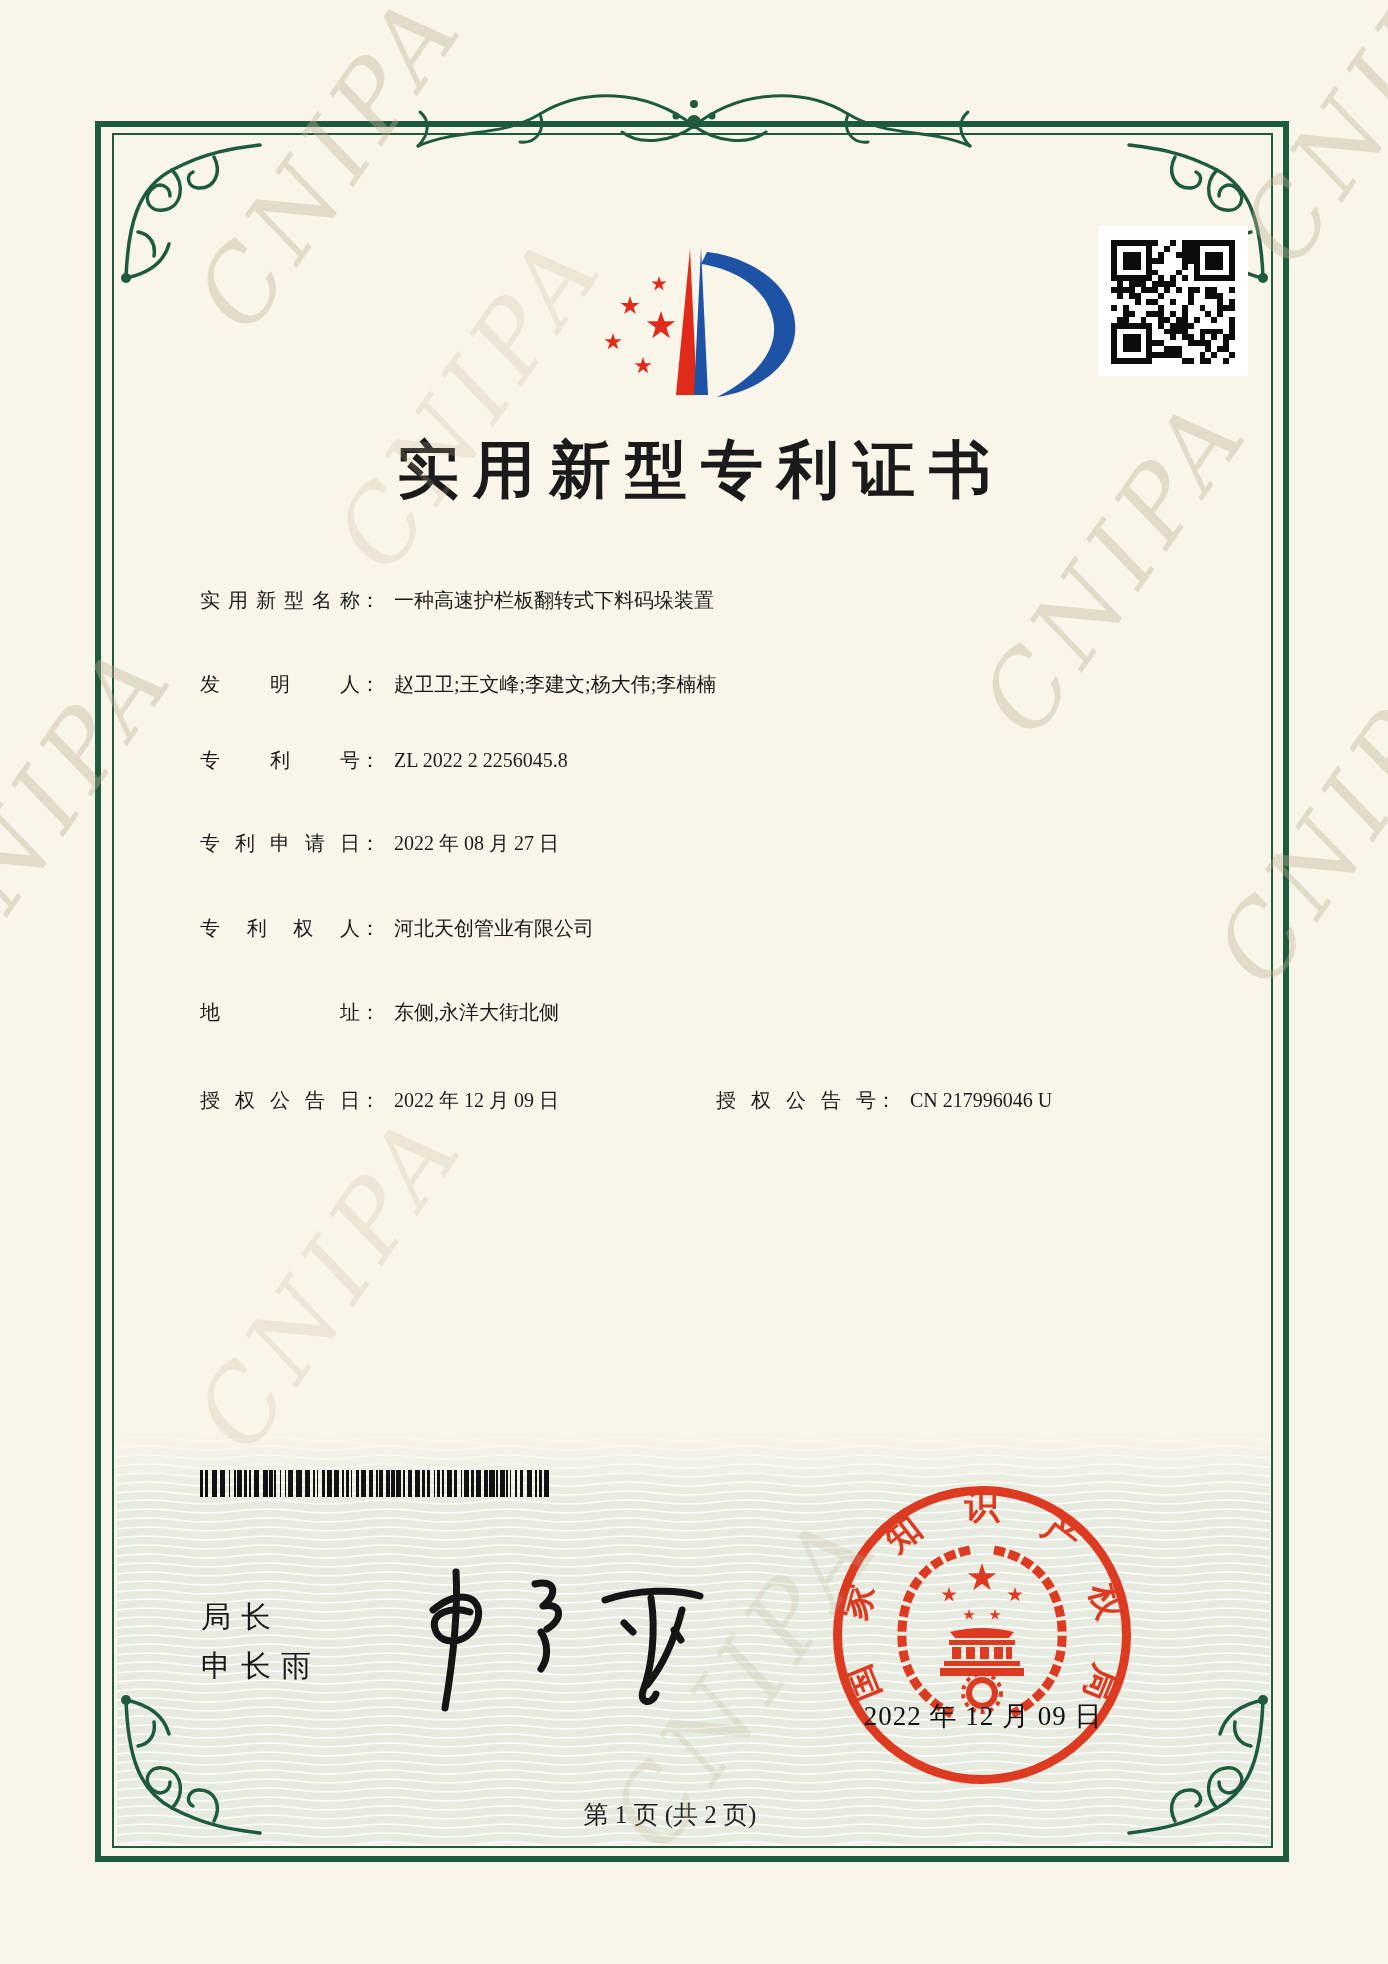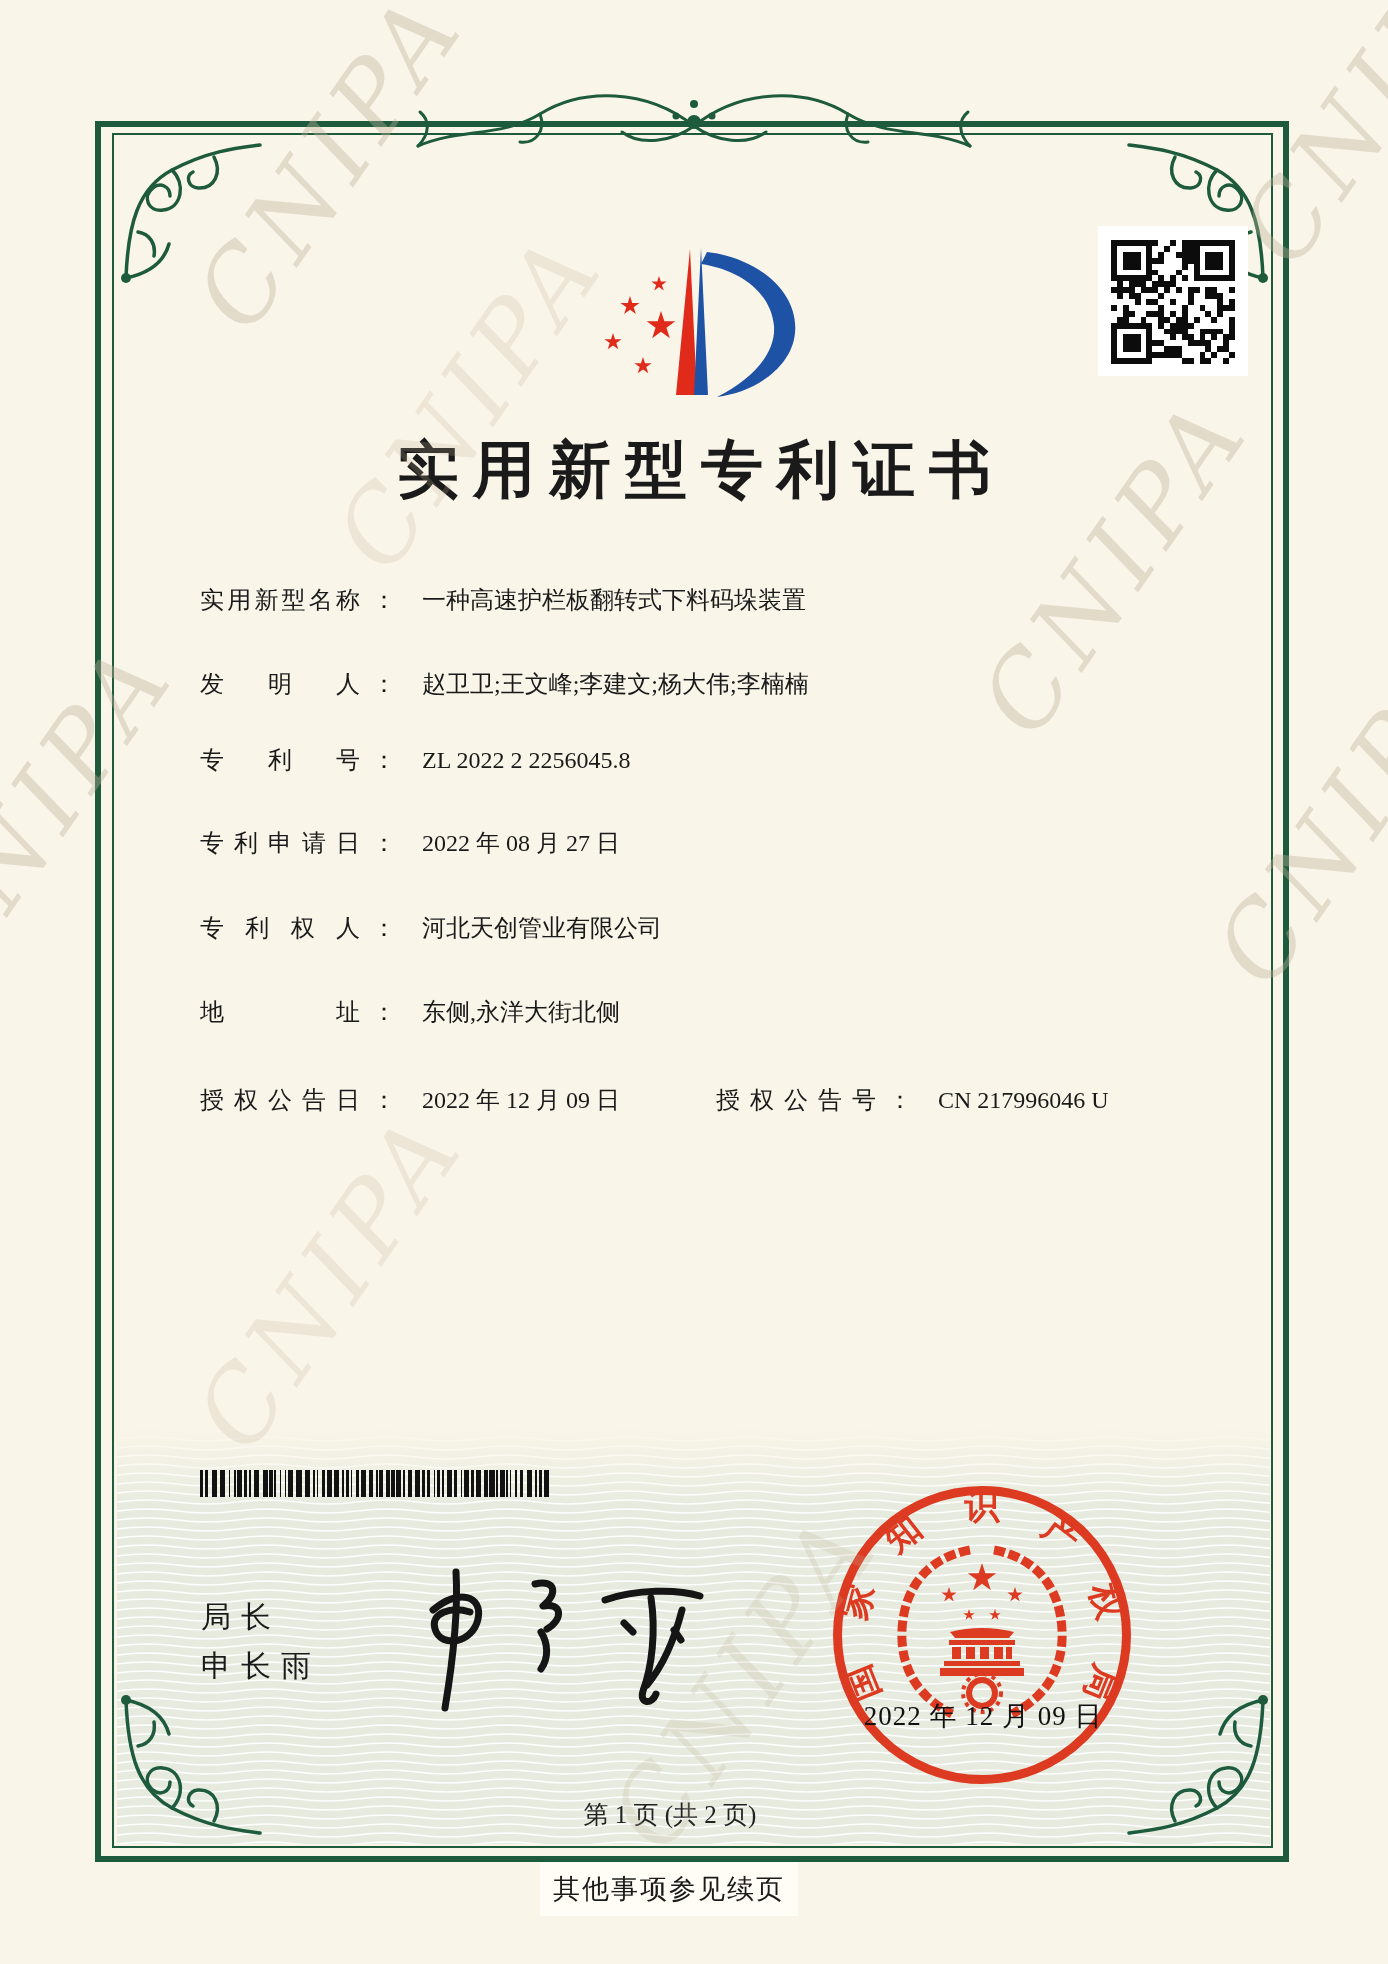--- a/index.html
+++ b/index.html
@@ -25,21 +25,21 @@
   .cert-no{position:absolute;left:180px;top:240px;z-index:5;font-size:27px;letter-spacing:3px;}
   .logo{position:absolute;left:585px;top:238px;z-index:5;}
   .qr-box{position:absolute;left:1098px;top:226px;width:150px;height:150px;background:#fff;z-index:5;}
   .qr{position:absolute;left:13px;top:14px;width:124px;height:124px;display:grid;
       grid-template-columns:repeat(21,1fr);grid-template-rows:repeat(21,1fr);}
   .qr b{display:block;}
   .qr b.d{background:#0c0c0c;}
   .title{position:absolute;left:0;top:428px;width:1388px;text-align:center;z-index:5;
          font-size:62px;font-weight:700;letter-spacing:14px;text-indent:14px;}
   
-  .frow{position:absolute;left:200px;z-index:5;font-size:24px;line-height:40px;display:flex;align-items:flex-end;gap:12px;}
+  .frow{position:absolute;left:200px;z-index:5;font-size:20px;line-height:40px;display:flex;align-items:flex-end;}
   .flabel{display:inline-block;width:160px;text-align:justify;text-align-last:justify;}
   .fcolon{display:inline-block;margin-right:14px;}
   .fvalue{display:inline-block;max-width:820px;}
   
   .paras{position:absolute;left:196px;top:1140px;width:1008px;z-index:5;
          font-size:27px;line-height:41px;text-align:justify;}
   .paras p{margin:0;text-indent:2em;}
   
   .band{position:absolute;left:117px;top:1425px;z-index:1;}
   .band-fade{position:absolute;left:117px;top:1425px;width:1153px;height:80px;z-index:1;
@@ -773,15 +773,14 @@
           <rect x="12" y="9" width="9" height="12"></rect>
         <rect x="24" y="9" width="6" height="12"></rect>
         <rect x="-38" y="23" width="76" height="5"></rect>
         <rect x="-42" y="30" width="84" height="8"></rect>
       </g>
     </svg>
   </div>
   <div class="seal-date">2022 年 12 月 09 日</div>
 
   <div class="page-no">第 1 页 (共 2 页)</div>
-  <div class="cont-note">其他事项参见续页</div>
 
 </div>
 
 </body></html>

